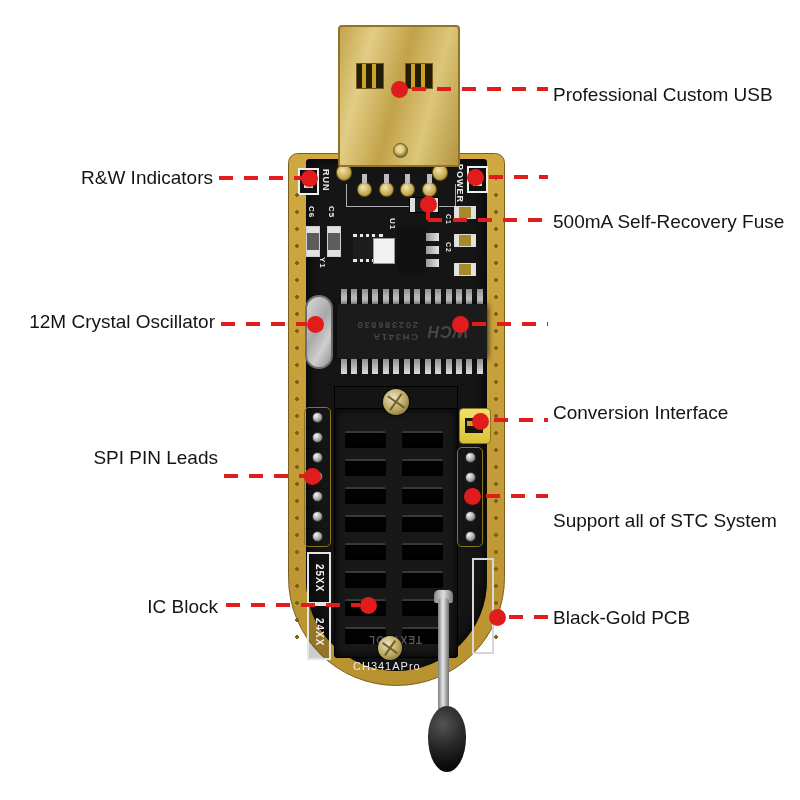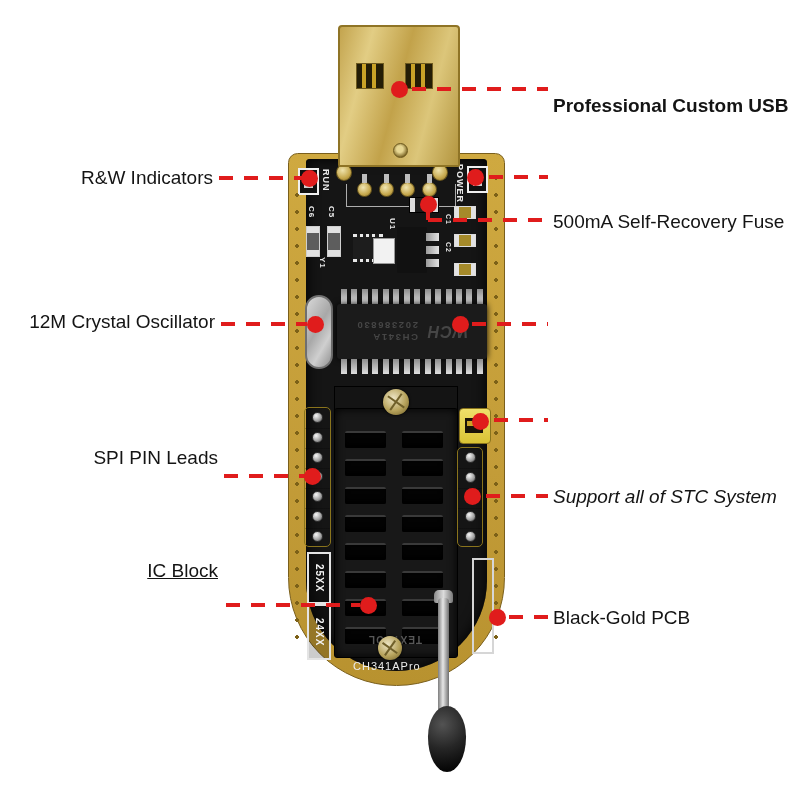--- a/index.html
+++ b/index.html
@@ -271,21 +271,21 @@
         <i></i>
       </div>
   </div>
 
   <div class="lever-hook"></div>
   <div class="lever-bar"></div>
   <div class="lever-knob"></div>
 
   <div class="dot" style="left:391px;top:81px;"></div>
   <div class="dash" style="left:412px;top:87px;width:136px;"></div>
-  <div class="callout-label" style="left:553px;top:94px;font-weight:bold;">Professional Custom USB</div>
+  <div class="callout-label" style="left:553px;top:83px;">Professional Custom USB</div>
 
   <div class="callout-label align-right" style="right:587px;top:166px;">R&amp;W Indicators</div>
   <div class="dash" style="left:219px;top:176px;width:84px;"></div>
   <div class="dot" style="left:301px;top:170px;"></div>
 
   <div class="dot" style="left:467px;top:169px;"></div>
   <div class="dash" style="left:489px;top:175px;width:59px;"></div>
 
   <div class="dot" style="left:420px;top:196px;"></div>
   <div class="vline" style="left:426px;top:210px;height:10px;"></div>
@@ -295,33 +295,34 @@
   <div class="callout-label align-right" style="right:585px;top:310px;">12M Crystal Oscillator</div>
   <div class="dash" style="left:221px;top:322px;width:86px;"></div>
   <div class="dot" style="left:307px;top:316px;"></div>
 
   <div class="dot" style="left:452px;top:316px;"></div>
   <div class="dash" style="left:472px;top:322px;width:76px;"></div>
 
   <div class="dot" style="left:472px;top:413px;"></div>
   <div class="dash" style="left:494px;top:418px;width:54px;"></div>
   <div class="callout-label" style="left:553px;top:401px;">
+    <div>Conversion Interface</div>
   </div>
 
   <div class="callout-label align-right" style="right:582px;top:446px;">
     <div>SPI PIN Leads</div>
   </div>
   <div class="dash" style="left:224px;top:474px;width:81px;"></div>
   <div class="dot" style="left:304px;top:468px;"></div>
 
   <div class="dot" style="left:464px;top:488px;"></div>
   <div class="dash" style="left:486px;top:494px;width:62px;"></div>
-  <div class="callout-label" style="left:553px;top:485px;font-style:italic;">Support all of STC System</div>
-
-  <div class="callout-label align-right" style="right:582px;top:559px;text-decoration:underline;">IC Block</div>
+  <div class="callout-label" style="left:553px;top:509px;">Support all of STC System</div>
+
+  <div class="callout-label align-right" style="right:582px;top:595px;">IC Block</div>
   <div class="dash" style="left:226px;top:603px;width:134px;"></div>
   <div class="dot" style="left:360px;top:597px;"></div>
 
   <div class="dot" style="left:489px;top:609px;"></div>
   <div class="dash" style="left:509px;top:615px;width:39px;"></div>
   <div class="callout-label" style="left:553px;top:606px;">Black-Gold PCB</div>
 
 </div>
 
 </body></html>

